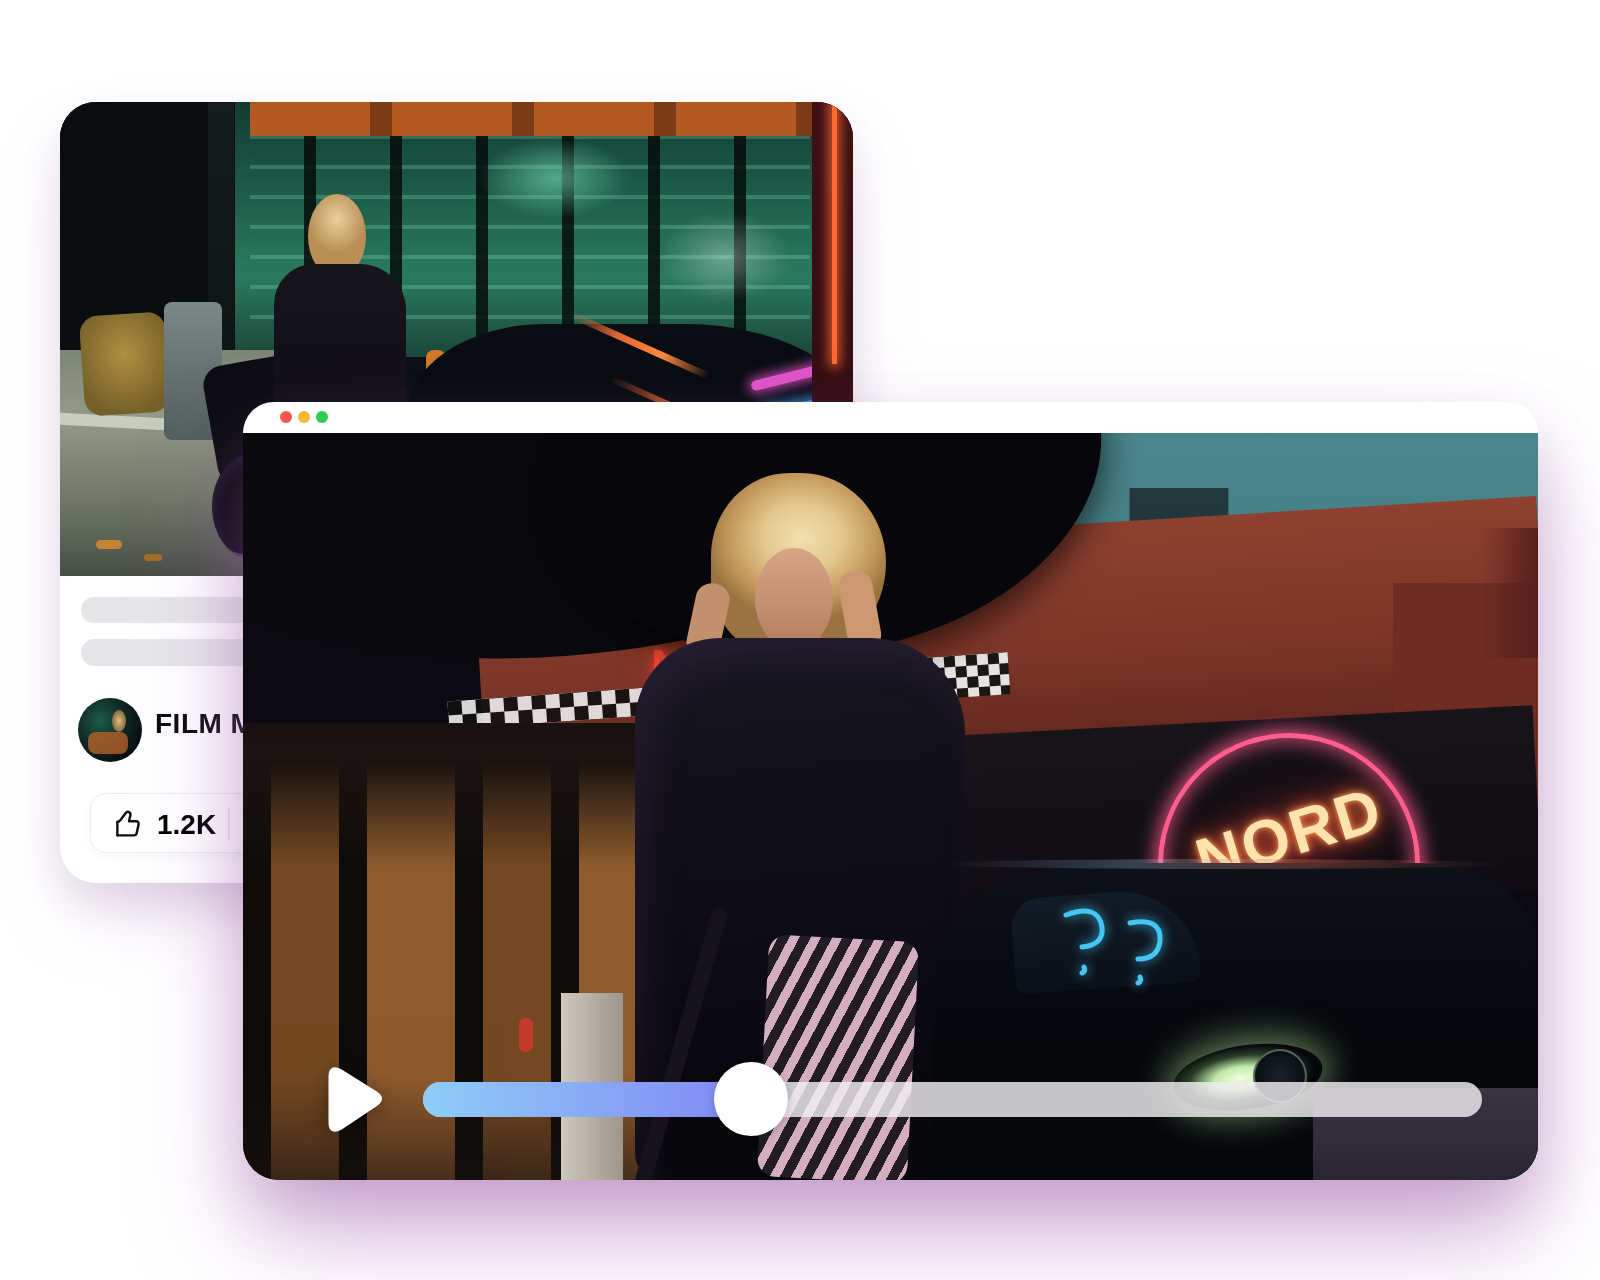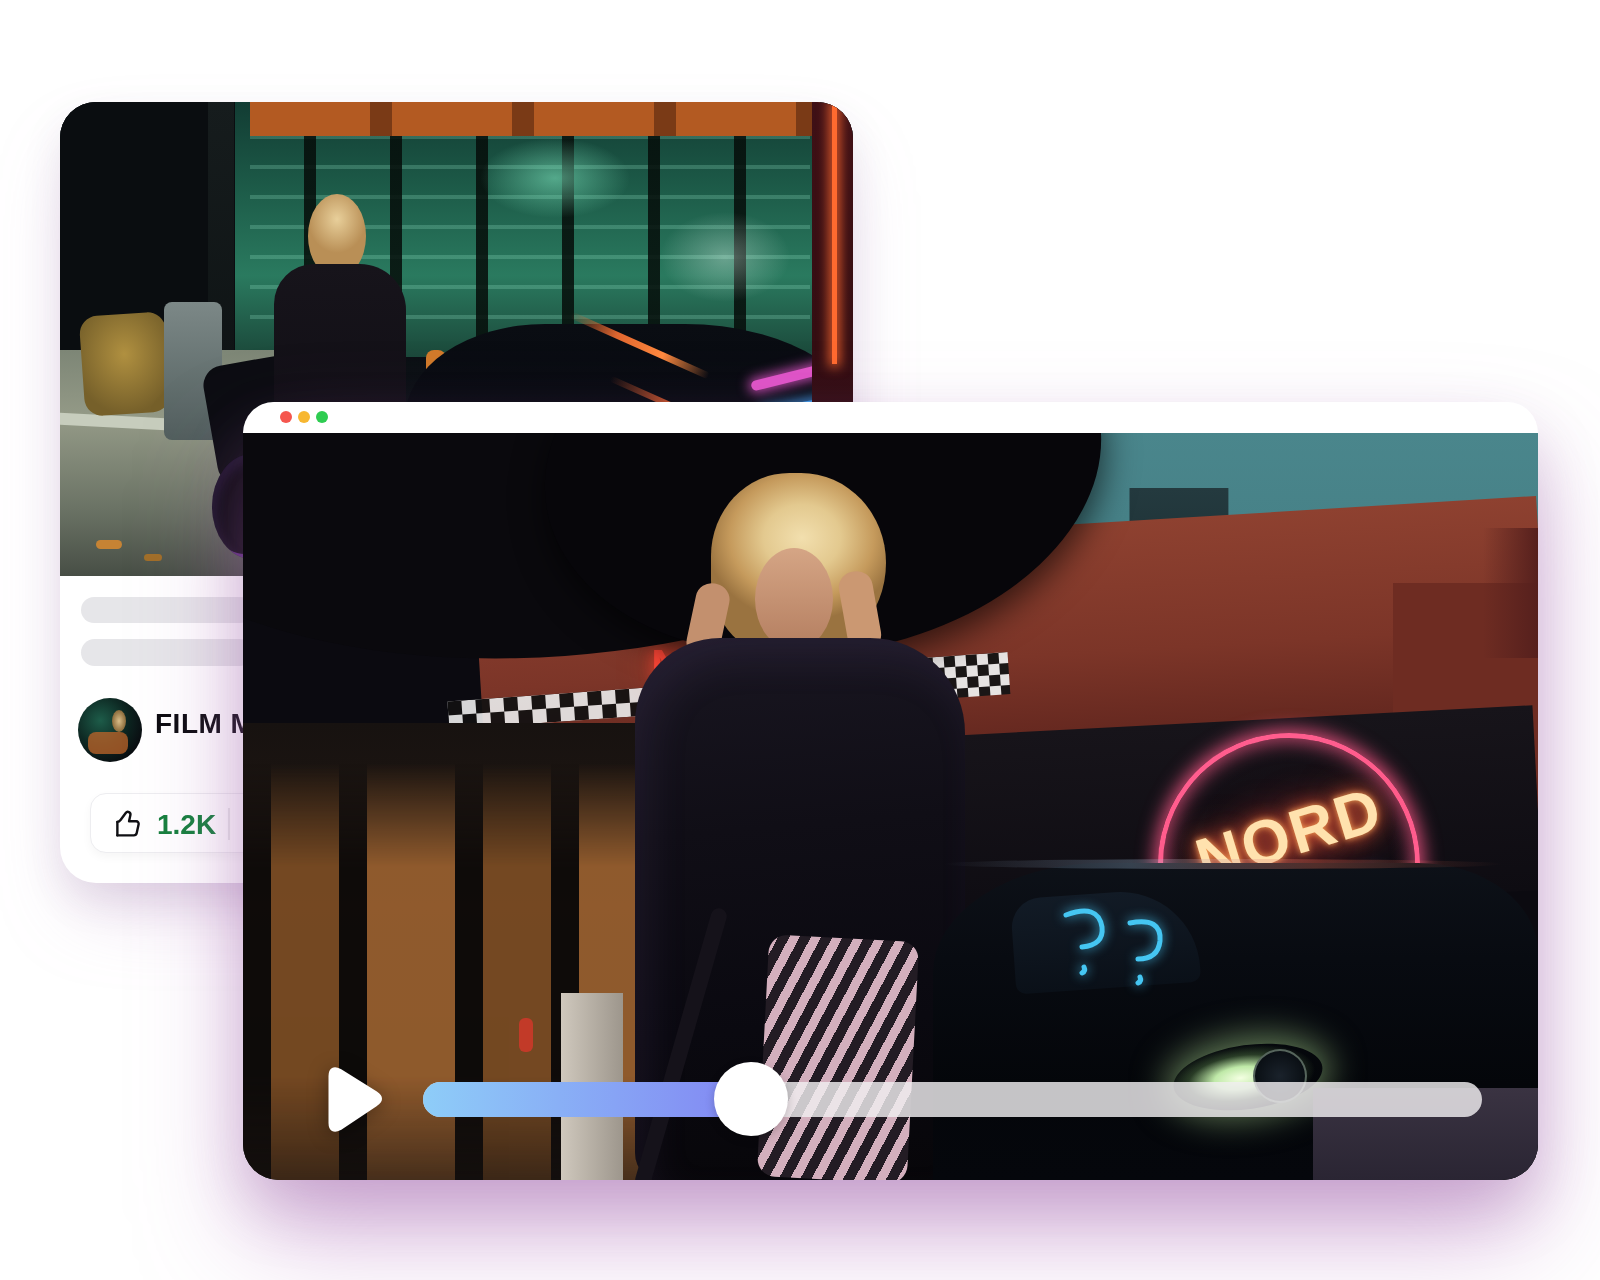--- a/index.html
+++ b/index.html
@@ -70,21 +70,21 @@
   .avatar { left:18px; top:122px; width:64px; height:64px; border-radius:50%; overflow:hidden;
             background:radial-gradient(70% 70% at 35% 35%, #1d5c49 0%, #0e2a24 55%, #090d10 100%); }
   .avatar-inner { left:34px; top:12px; width:14px; height:22px; border-radius:50%;
             background:radial-gradient(closest-side,#d9bd88,#8a6a3a); }
   .avatar-inner2 { left:10px; top:34px; width:40px; height:22px; border-radius:8px; background:#c0662a; opacity:.75; }
   .channel-name { left:95px; top:132px; font-size:28px; font-weight:700; color:#0b0b0f; letter-spacing:.5px;
             white-space:nowrap; }
   .like-group { left:30px; top:217px; width:230px; height:60px; background:#ffffff;
             border:1px solid #ededf0; border-radius:16px; box-shadow:0 4px 10px rgba(0,0,0,0.04); }
   .like-icon { left:20px; top:13px; width:34px; height:34px; }
-  .like-count { left:66px; top:15px; font-size:28px; font-weight:700; color:#15803d; }
+  .like-count { left:66px; top:15px; font-size:28px; font-weight:700; color:#000000; }
   .like-divider { left:137px; top:14px; width:2px; height:32px; background:#e8e8ea; }
 
   
   .front-card { left:243px; top:402px; width:1295px; height:778px; background:#ffffff; border-radius:36px;
             box-shadow:0 30px 60px rgba(120,60,130,0.22), 0 60px 110px -10px rgba(180,110,190,0.50); }
   .titlebar { left:0; top:0; width:1295px; height:31px; background:#ffffff; border-radius:36px 36px 0 0; }
   .dot { top:9px; width:12px; height:12px; border-radius:50%; }
   .dot-close { left:37px; background:#f5564e; }
   .dot-min { left:55px; background:#f7b731; }
   .dot-max { left:73px; background:#2ecc51; }

